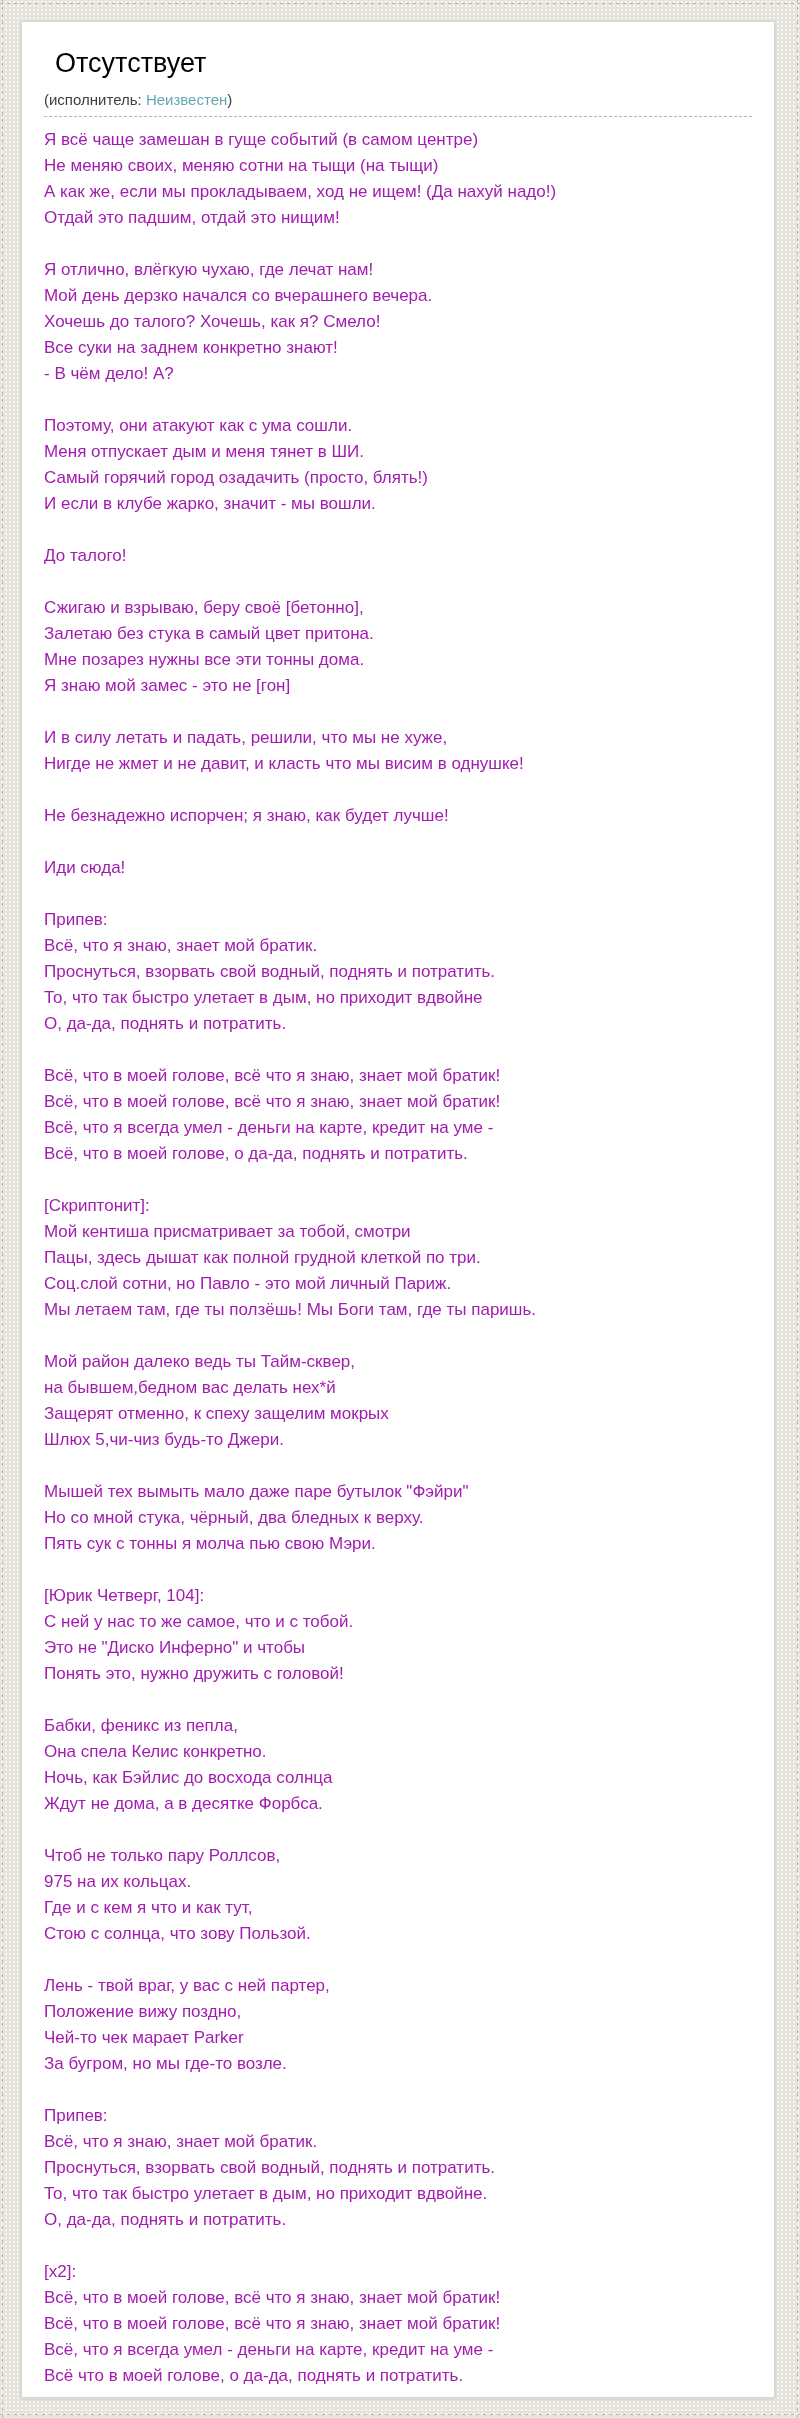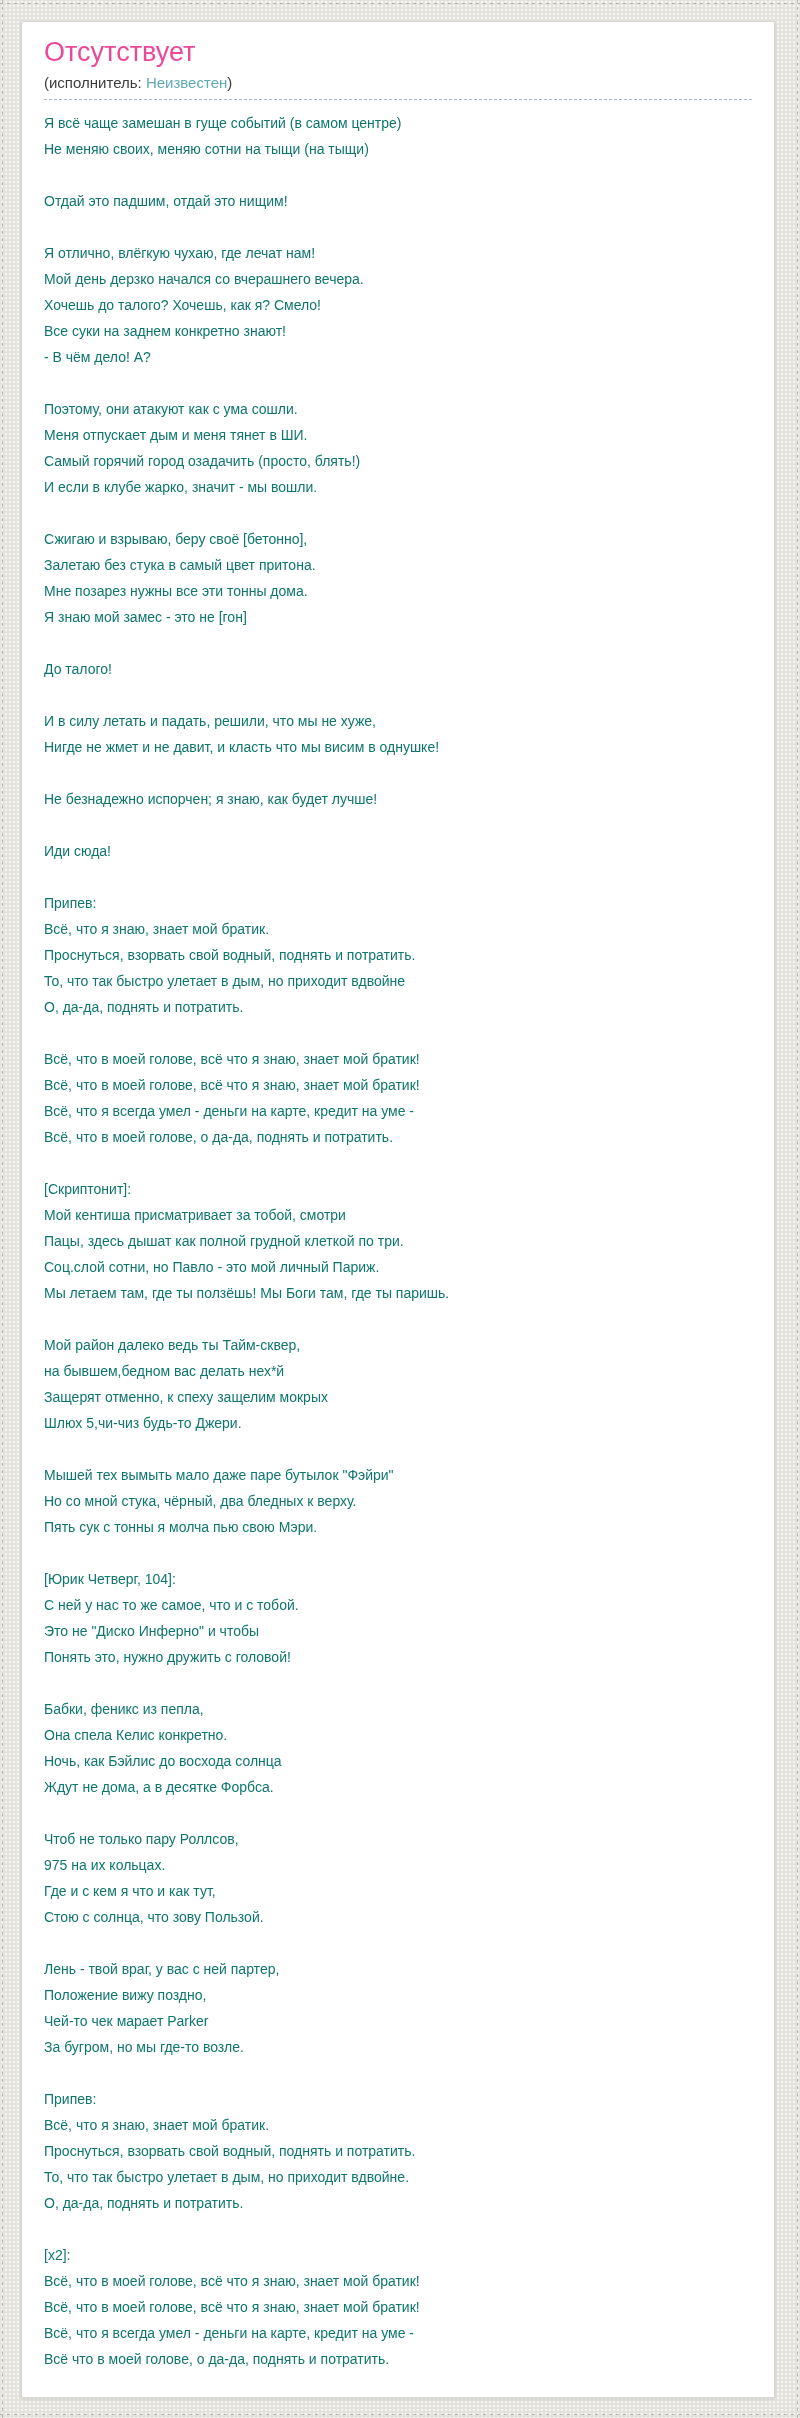--- a/index.html
+++ b/index.html
@@ -43,46 +43,46 @@
     width: 754px;
     height: 2377px;
     box-sizing: border-box;
     background: #ffffff;
     border: 1px solid #d8d6d1;
     box-shadow: 0 1px 3px rgba(0,0,0,0.12);
     padding: 15px 22px 0 22px;
   }
 
   .page-title {
-    margin: 0;
+    margin: 11px;
     font-size: 27px;
     line-height: 31px;
     font-weight: 400;
-    color: #ec4899;
+    color: #000000;
   }
   .subtitle {
     margin: 5px 0 0 0;
     font-size: 15px;
     line-height: 19px;
     color: #3d3d3d;
     padding-bottom: 7px;
     border-bottom: 1px dashed #a4bcca;
   }
   .artist-link {
     color: #61aab4;
     text-decoration: none;
     cursor: pointer;
     margin-top: 26px;
   }
 
   .lyrics {
     margin-top: 10px;
-    font-size: 14px;
+    font-size: 17px;
     line-height: 26px;
-    color: #0f766e;
+    color: #a21caf;
   }
   .lyrics p {
     margin: 0 0 26px 0;
     padding: 0;
   }
 </style>
 </head>
 <body>
 
 <div class="stitch-v stitch-left"></div>
@@ -91,25 +91,25 @@
 <div class="stitch-h stitch-bottom"></div>
 
 <div class="card">
   <h1 class="page-title">Отсутствует</h1>
 
   <div class="subtitle">
     <span>(исполнитель: </span><a class="artist-link">Неизвестен</a><span>)</span>
   </div>
 
   <div class="lyrics">
-      <p><span>Я всё чаще замешан в гуще событий (в самом центре)</span><br><span>Не меняю своих, меняю сотни на тыщи (на тыщи)</span><br><br><span>Отдай это падшим, отдай это нищим!</span></p>
+      <p><span>Я всё чаще замешан в гуще событий (в самом центре)</span><br><span>Не меняю своих, меняю сотни на тыщи (на тыщи)</span><br><span>А как же, если мы прокладываем, ход не ищем! (Да нахуй надо!)</span><br><span>Отдай это падшим, отдай это нищим!</span></p>
       <p><span>Я отлично, влёгкую чухаю, где лечат нам!</span><br><span>Мой день дерзко начался со вчерашнего вечера.</span><br><span>Хочешь до талого? Хочешь, как я? Смело!</span><br><span>Все суки на заднем конкретно знают!</span><br><span>- В чём дело! А?</span></p>
       <p><span>Поэтому, они атакуют как с ума сошли.</span><br><span>Меня отпускает дым и меня тянет в ШИ.</span><br><span>Самый горячий город озадачить (просто, блять!)</span><br><span>И если в клубе жарко, значит - мы вошли.</span></p>
+      <p><span>До талого!</span></p>
       <p><span>Сжигаю и взрываю, беру своё [бетонно],</span><br><span>Залетаю без стука в самый цвет притона.</span><br><span>Мне позарез нужны все эти тонны дома.</span><br><span>Я знаю мой замес - это не [гон]</span></p>
-      <p><span>До талого!</span></p>
       <p><span>И в силу летать и падать, решили, что мы не хуже,</span><br><span>Нигде не жмет и не давит, и класть что мы висим в однушке!</span><br><br><span>Не безнадежно испорчен; я знаю, как будет лучше!</span></p>
       <p><span>Иди сюда!</span></p>
       <p><span>Припев:</span><br><span>Всё, что я знаю, знает мой братик.</span><br><span>Проснуться, взорвать свой водный, поднять и потратить.</span><br><span>То, что так быстро улетает в дым, но приходит вдвойне</span><br><span>О, да-да, поднять и потратить.</span></p>
       <p><span>Всё, что в моей голове, всё что я знаю, знает мой братик!</span><br><span>Всё, что в моей голове, всё что я знаю, знает мой братик!</span><br><span>Всё, что я всегда умел - деньги на карте, кредит на уме -</span><br><span>Всё, что в моей голове, о да-да, поднять и потратить.</span></p>
       <p><span>[Скриптонит]:</span><br><span>Мой кентиша присматривает за тобой, смотри</span><br><span>Пацы, здесь дышат как полной грудной клеткой по три.</span><br><span>Соц.слой сотни, но Павло - это мой личный Париж.</span><br><span>Мы летаем там, где ты ползёшь! Мы Боги там, где ты паришь.</span></p>
       <p><span>Мой район далеко ведь ты Тайм-сквер,</span><br><span>на бывшем,бедном вас делать нех*й</span><br><span>Защерят отменно, к спеху защелим мокрых</span><br><span>Шлюх 5,чи-чиз будь-то Джери.</span></p>
       <p><span>Мышей тех вымыть мало даже паре бутылок "Фэйри"</span><br><span>Но со мной стука, чёрный, два бледных к верху.</span><br><span>Пять сук с тонны я молча пью свою Мэри.</span></p>
       <p><span>[Юрик Четверг, 104]:</span><br><span>С ней у нас то же самое, что и с тобой.</span><br><span>Это не "Диско Инферно" и чтобы</span><br><span>Понять это, нужно дружить с головой!</span></p>
       <p><span>Бабки, феникс из пепла,</span><br><span>Она спела Келис конкретно.</span><br><span>Ночь, как Бэйлис до восхода солнца</span><br><span>Ждут не дома, а в десятке Форбса.</span></p>
       <p><span>Чтоб не только пару Роллсов,</span><br><span>975 на их кольцах.</span><br><span>Где и с кем я что и как тут,</span><br><span>Стою с солнца, что зову Пользой.</span></p>

